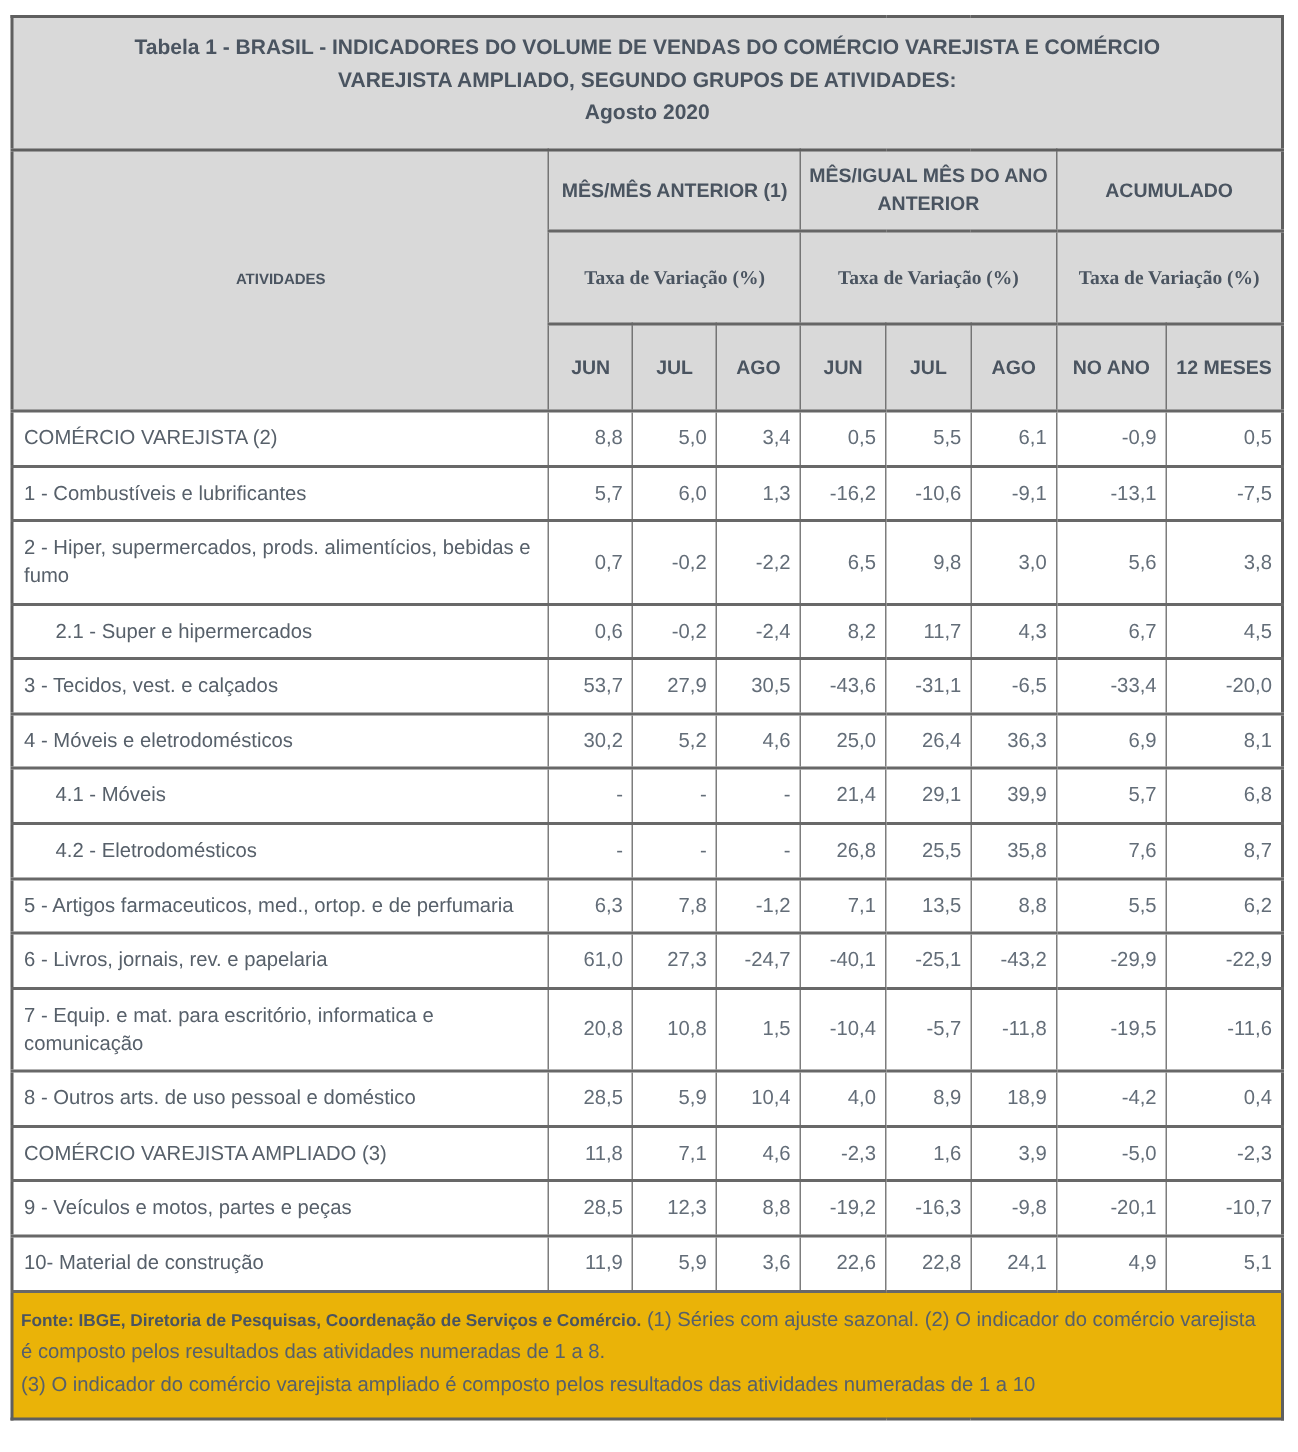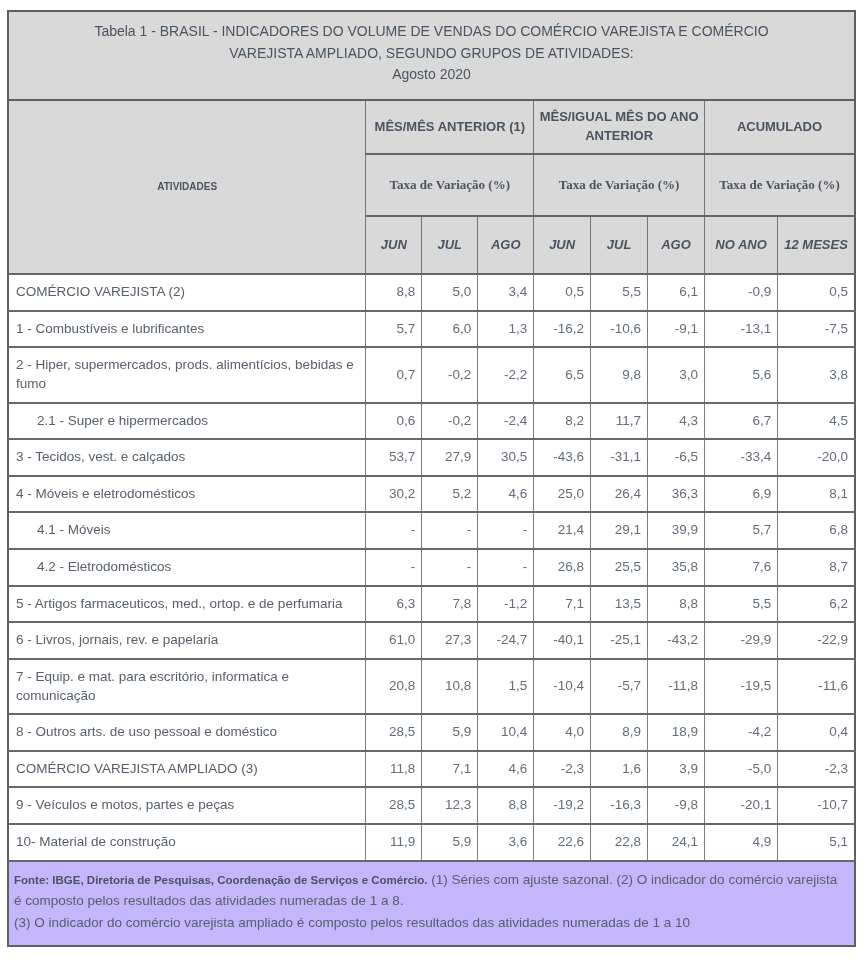--- a/index.html
+++ b/index.html
@@ -22,42 +22,42 @@
     border: 2px solid #5f5f5f;
   }
   
   td.title-cell {
     background: #d9d9d9;
     text-align: center;
     padding: 9px 24px 13px 24px;
     border-bottom: 2px solid #5f5f5f;
   }
   .title-line {
-    font-weight: normal;
+    font-weight: bold;
     font-size: 14px;
     line-height: 1.55;
     color: #4a5460;
   }
   
   thead th {
     background: #d9d9d9;
     font-weight: bold;
     font-size: 13px;
     color: #4a5460;
     text-align: center;
     vertical-align: middle;
     border: 1px solid #757575;
     border-top: 2px solid #666666;
     border-bottom: 2px solid #666666;
     padding: 3px 4px;
     line-height: 1.45;
   }
   tr.h-group th { height: 46px; }
   tr.h-sub th   { height: 54px; font-family: Liberation Serif, serif; }
-  tr.h-cols th  { height: 50px; font-style: italic; }
+  tr.h-cols th  { height: 50px; }
   th.activities-head { font-size: 10px; }
   
   tbody td {
     background: #ffffff;
     font-size: 13.5px;
     color: #636d78;
     border: 1px solid #7d7d7d;
     border-top: 2px solid #686868;
     border-bottom: 2px solid #686868;
     vertical-align: middle;
@@ -73,21 +73,21 @@
     text-align: right;
     padding: 8px 6px 8px 2px;
   }
   
   td.footer-cell {
     border-top: 2px solid #5f5f5f;
     padding: 7px 10px 12px 5px;
     font-size: 13.5px;
     color: #57606a;
     line-height: 1.6;
-    background: #c4b5fd;
+    background: #eab308;
   }
   .fn-p { margin: 0; }
   .fn-bold {
     font-weight: bold;
     font-size: 11.5px;
     color: #4a5460;
   }
 </style>
 </head>
 <body>

